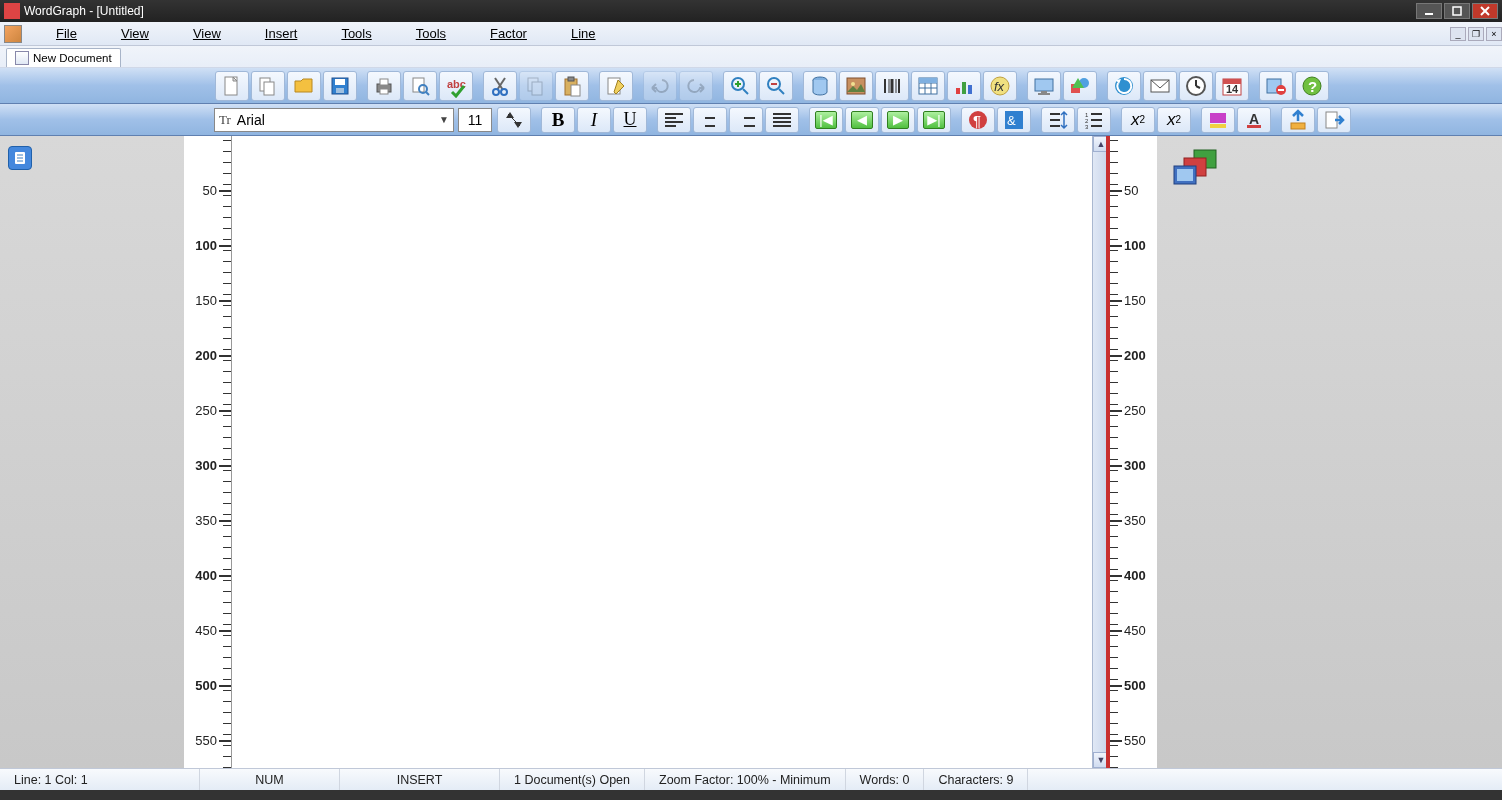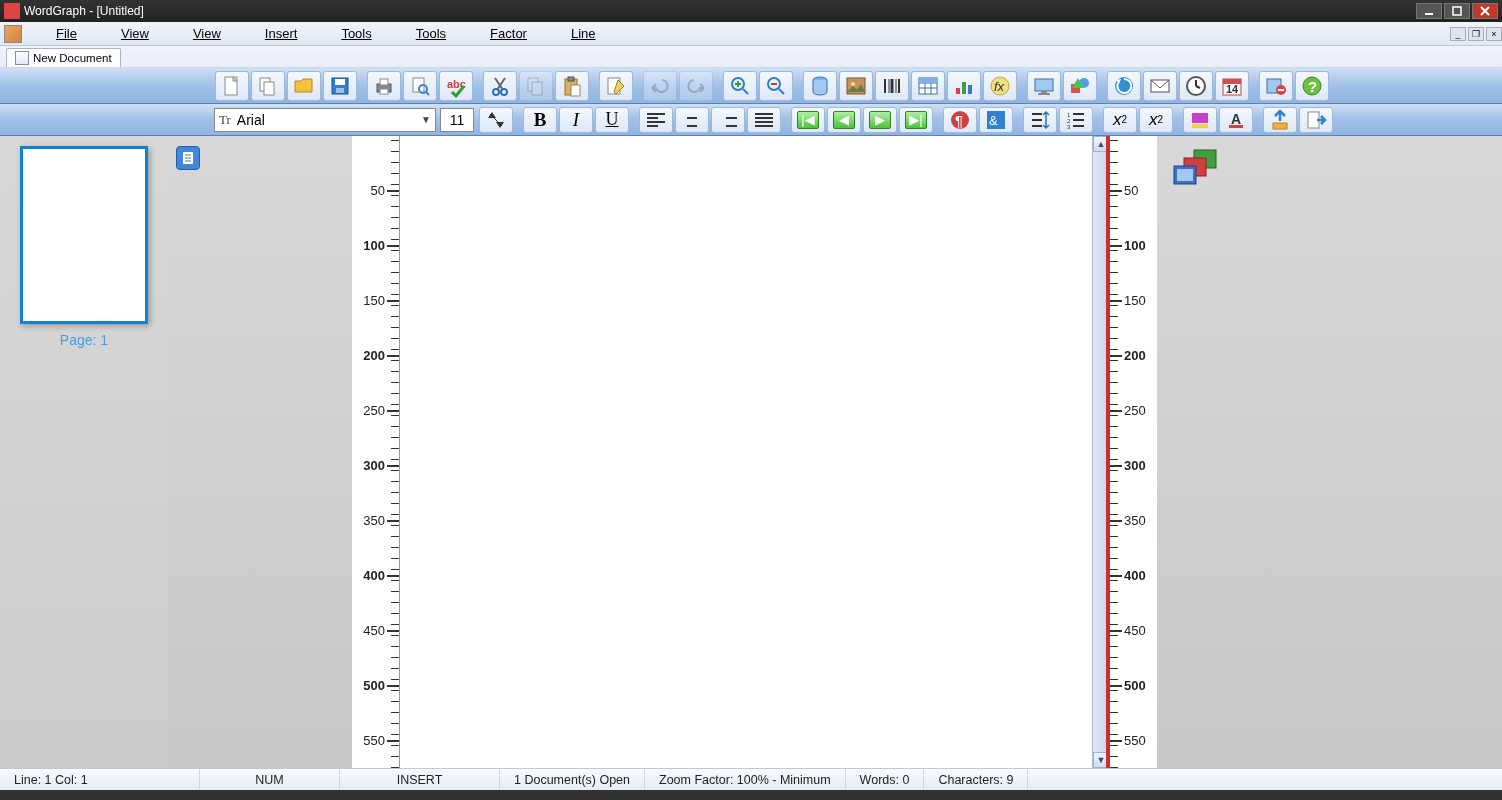--- a/index.html
+++ b/index.html
@@ -22,21 +22,21 @@
 .doc-tab-bar { height: 22px; background: linear-gradient(to bottom, #f0f4fa, #e8eef8); border-bottom: 1px solid #d0d8e8; display: flex; align-items: flex-end; padding-left: 6px; }
 .doc-tab { background: #fff; border: 1px solid #a8b4c8; border-bottom: none; padding: 2px 8px; font-size: 11.5px; display: flex; align-items: center; cursor: pointer; border-radius: 2px 2px 0 0; }
 .doc-tab .tab-icon { width: 14px; height: 14px; background: linear-gradient(to bottom, #fff, #e0e8f5); border: 1px solid #88a; margin-right: 4px; }
 
 .toolbar { height: 36px; background: linear-gradient(to bottom, #d0e0f5, #a0c0e8, #90b5e0); border-bottom: 1px solid #6080b0; display: flex; align-items: center; padding: 0 4px 0 214px; }
 .tb-btn { width: 34px; height: 30px; margin: 0 1px; background: linear-gradient(to bottom, #f4f8fe, #dce8f8); border: 1px solid #a0b8d8; border-radius: 3px; display: flex; align-items: center; justify-content: center; cursor: pointer; font-size: 18px; }
 .tb-btn.disabled { opacity: 0.4; }
 .tb-sep { width: 8px; height: 30px; }
 
 .toolbar2 { height: 32px; background: linear-gradient(to bottom, #d0e0f5, #a0c0e8, #90b5e0); border-bottom: 1px solid #6080b0; display: flex; align-items: center; padding: 0 4px 0 214px; }
-.font-field { width: 222px; height: 24px; background: #fff; border: 1px solid #888; display: flex; align-items: center; padding: 0 4px; font-size: 14px; margin-right: 4px; }
+.font-field { width: 240px; height: 24px; background: #fff; border: 1px solid #888; display: flex; align-items: center; padding: 0 4px; font-size: 14px; margin-right: 4px; }
 .font-field .tt-icon { font-family: Georgia, serif; font-size: 13px; margin-right: 6px; color: #444; }
 .font-field .dd { margin-left: auto; color: #444; font-size: 10px; }
 .size-field { width: 34px; height: 24px; background: #fff; border: 1px solid #888; display: flex; align-items: center; justify-content: center; font-size: 14px; margin-right: 4px; }
 .fmt-btn { width: 34px; height: 26px; background: linear-gradient(to bottom, #f4f8fe, #dce8f8); border: 1px solid #a0b8d8; border-radius: 3px; display: flex; align-items: center; justify-content: center; cursor: pointer; font-size: 17px; font-family: Georgia, serif; margin: 0 1px; }
 .fmt-btn.bold { font-weight: bold; font-size: 19px; }
 .fmt-btn.italic { font-style: italic; font-size: 19px; }
 .fmt-btn.underline { text-decoration: underline; font-size: 18px; }
 
 .workspace { height: 632px; display: flex; background: #c4c4c4; position: relative; }
 
@@ -463,24 +463,20 @@
   <div class="fmt-btn">
       <svg width="22" height="22" viewBox="0 0 22 22">
         <rect x="3" y="3" width="11" height="16" fill="#fff" stroke="#888"></rect>
         <path d="M12 11 L20 11 M16 7 L20 11 L16 15" fill="none" stroke="#3080d0" stroke-width="2.5"></path>
       </svg>
     </div>
 </div>
 
 <div class="workspace">
 
-  <div class="left-panel">
-    <div class="page-thumb"></div>
-    <div class="page-label">Page: 1</div>
-  </div>
 
   <div class="doc-area">
     <div class="doc-margin-left">
       <div class="side-icon">
         <svg width="16" height="16" viewBox="0 0 16 16">
             <rect x="3" y="2" width="10" height="12" rx="1" fill="#fff"></rect>
             <line x1="5" y1="5" x2="11" y2="5" stroke="#4080c0"></line>
             <line x1="5" y1="8" x2="11" y2="8" stroke="#4080c0"></line>
             <line x1="5" y1="11" x2="11" y2="11" stroke="#4080c0"></line>
           </svg>

